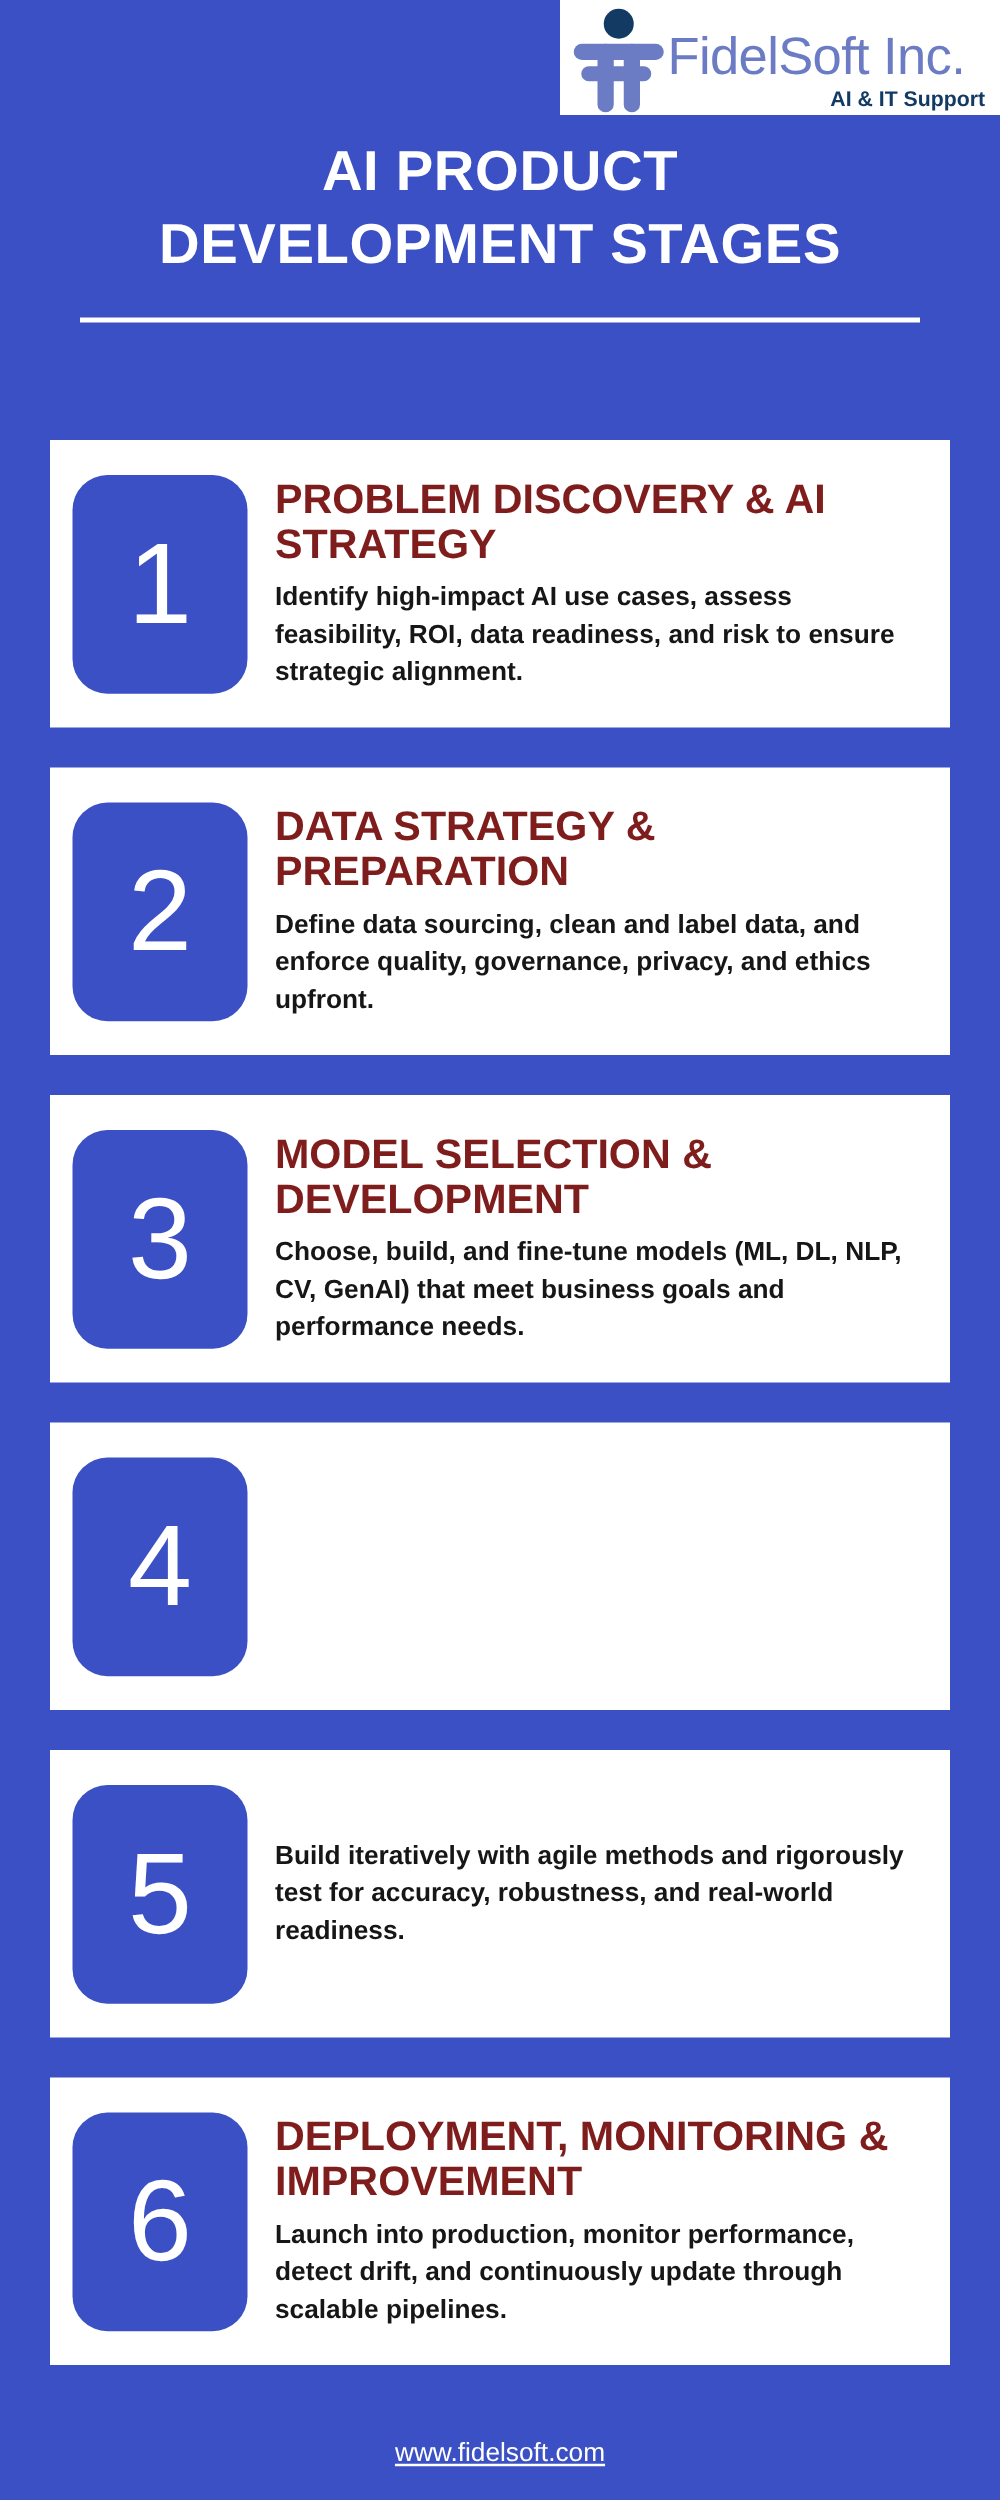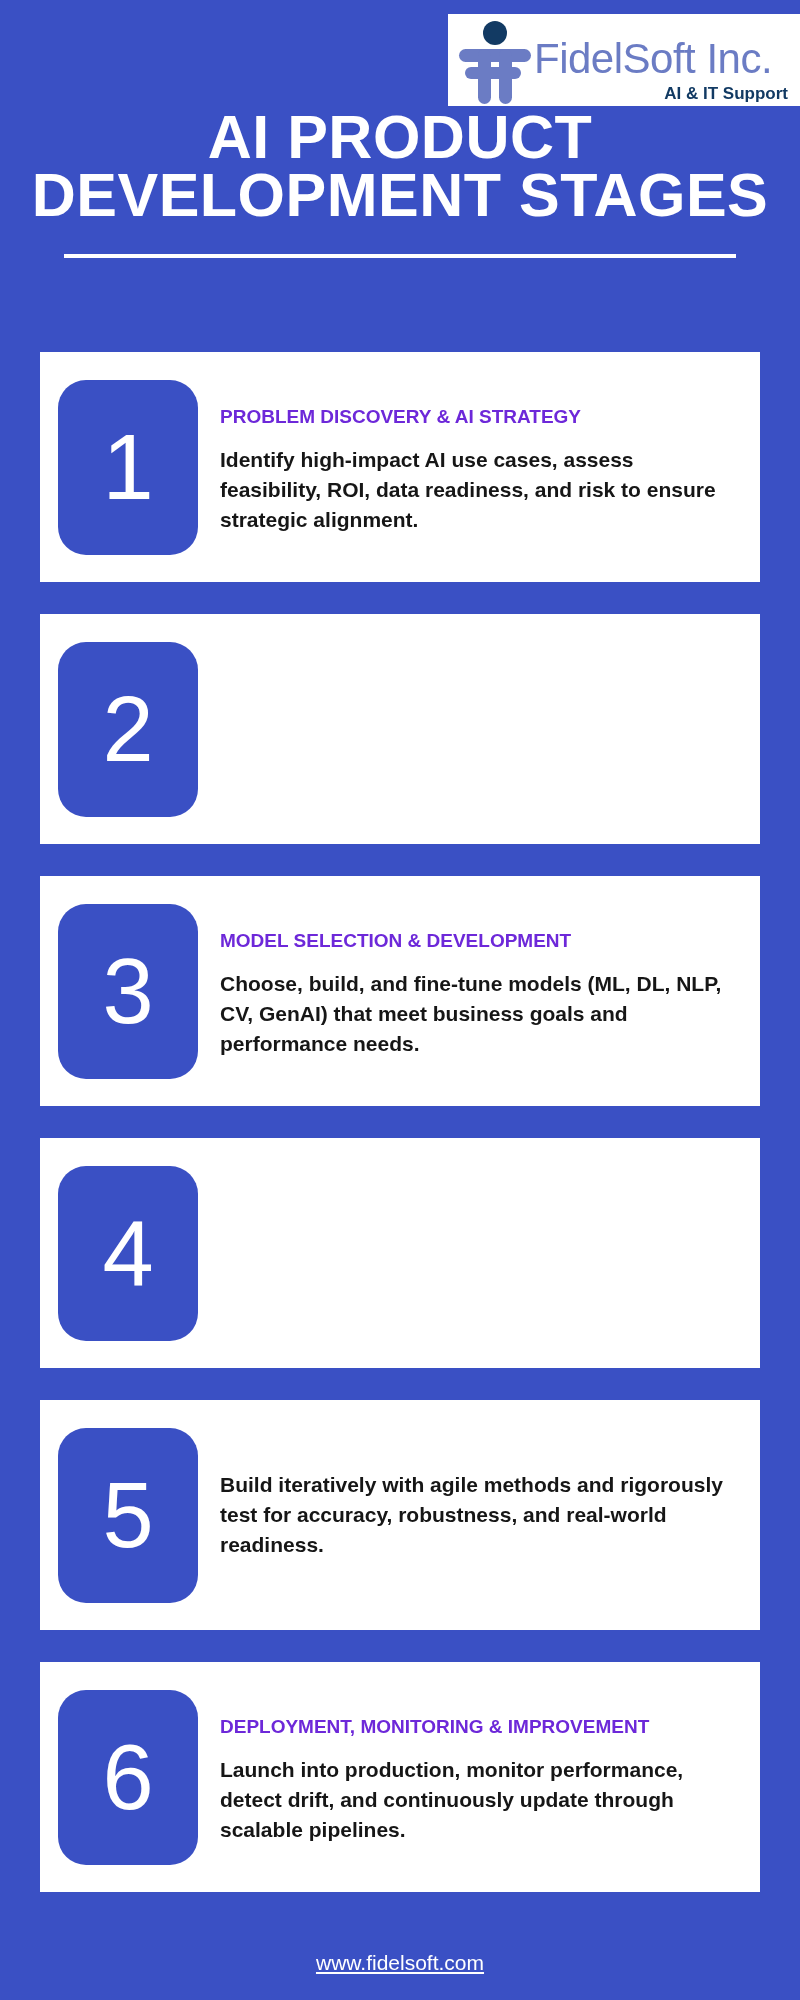--- a/index.html
+++ b/index.html
@@ -18,21 +18,20 @@
 
   
   .logo-box {
     position:absolute;
     top:0; left:448px;
     width:352px; height:92px;
     background:#ffffff;
     display:flex;
     align-items:flex-start;
     padding:6px 10px 0 8px;
-    margin-top:14px;
   }
   .logo-mark {
     width:78px; height:84px;
     flex:0 0 78px;
     position:relative;
   }
   .logo-text-wrap {
     flex:1 1 auto;
     display:flex;
     flex-direction:column;
@@ -59,21 +58,21 @@
 
   
   .header {
     position:absolute;
     top:108px; left:0;
     width:800px;
     text-align:center;
   }
   .header h1 {
     color:#ffffff;
-    font-size:61px;
+    font-size:45px;
     line-height:58px;
     font-weight:700;
     letter-spacing:0.5px;
   }
   .rule {
     width:672px;
     height:4px;
     background:#ffffff;
     margin:30px auto 0 auto;
   }
@@ -111,22 +110,22 @@
     font-size:92px;
     line-height:92px;
     font-weight:400;
   }
   .card-body {
     flex:1 1 auto;
     min-width:0;
     padding-right:4px;
   }
   .card-title {
-    color:#6d28d9;
-    font-size:19px;
+    color:#7f1d1d;
+    font-size:33px;
     line-height:36px;
     font-weight:700;
     margin-bottom:10px;
   }
   .card-desc {
     color:#161616;
     font-size:21px;
     line-height:30px;
     font-weight:700;
   }
@@ -185,20 +184,24 @@
     <div class="card-body">
       <div class="card-title">PROBLEM DISCOVERY &amp; AI STRATEGY</div>
       <div class="card-desc">Identify high-impact AI use cases, assess feasibility, ROI, data readiness, and risk to ensure strategic alignment.</div>
     </div>
   </div>
 
   <div class="card">
     <div class="badge">
       <span>2</span>
     </div>
+    <div class="card-body">
+      <div class="card-title">DATA STRATEGY &amp; PREPARATION</div>
+      <div class="card-desc">Define data sourcing, clean and label data, and enforce quality, governance, privacy, and ethics upfront.</div>
+    </div>
   </div>
 
   <div class="card">
     <div class="badge">
       <span>3</span>
     </div>
     <div class="card-body">
       <div class="card-title">MODEL SELECTION &amp; DEVELOPMENT</div>
       <div class="card-desc"> Choose, build, and fine-tune models (ML, DL, NLP, CV, GenAI) that meet business goals and performance needs.</div>
     </div>

